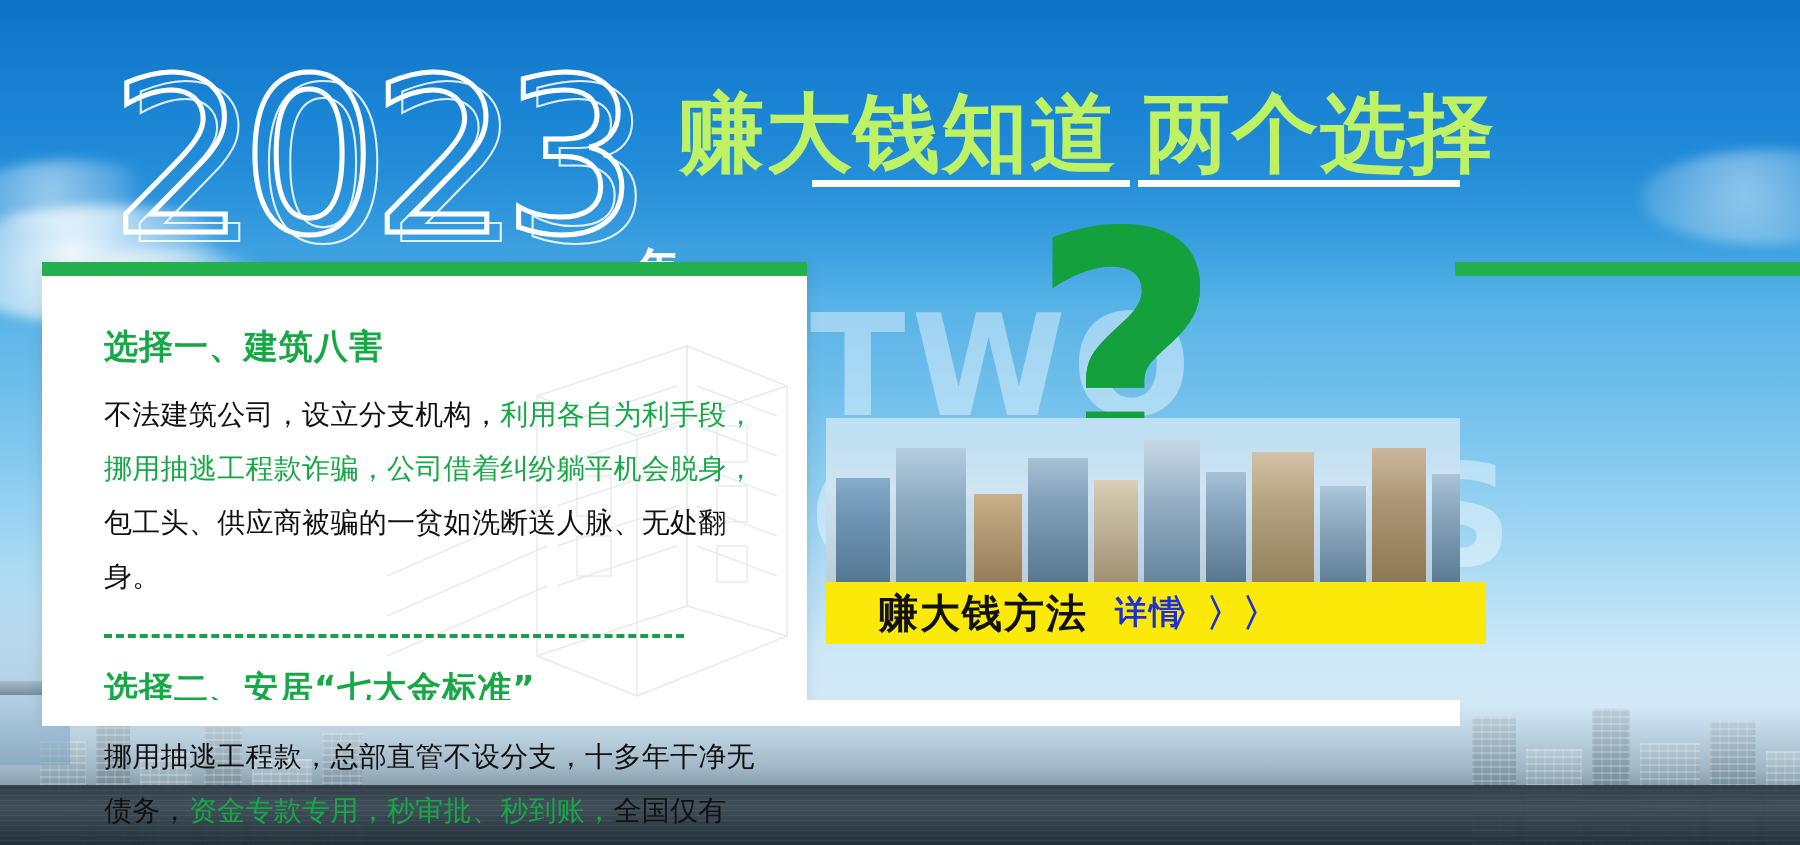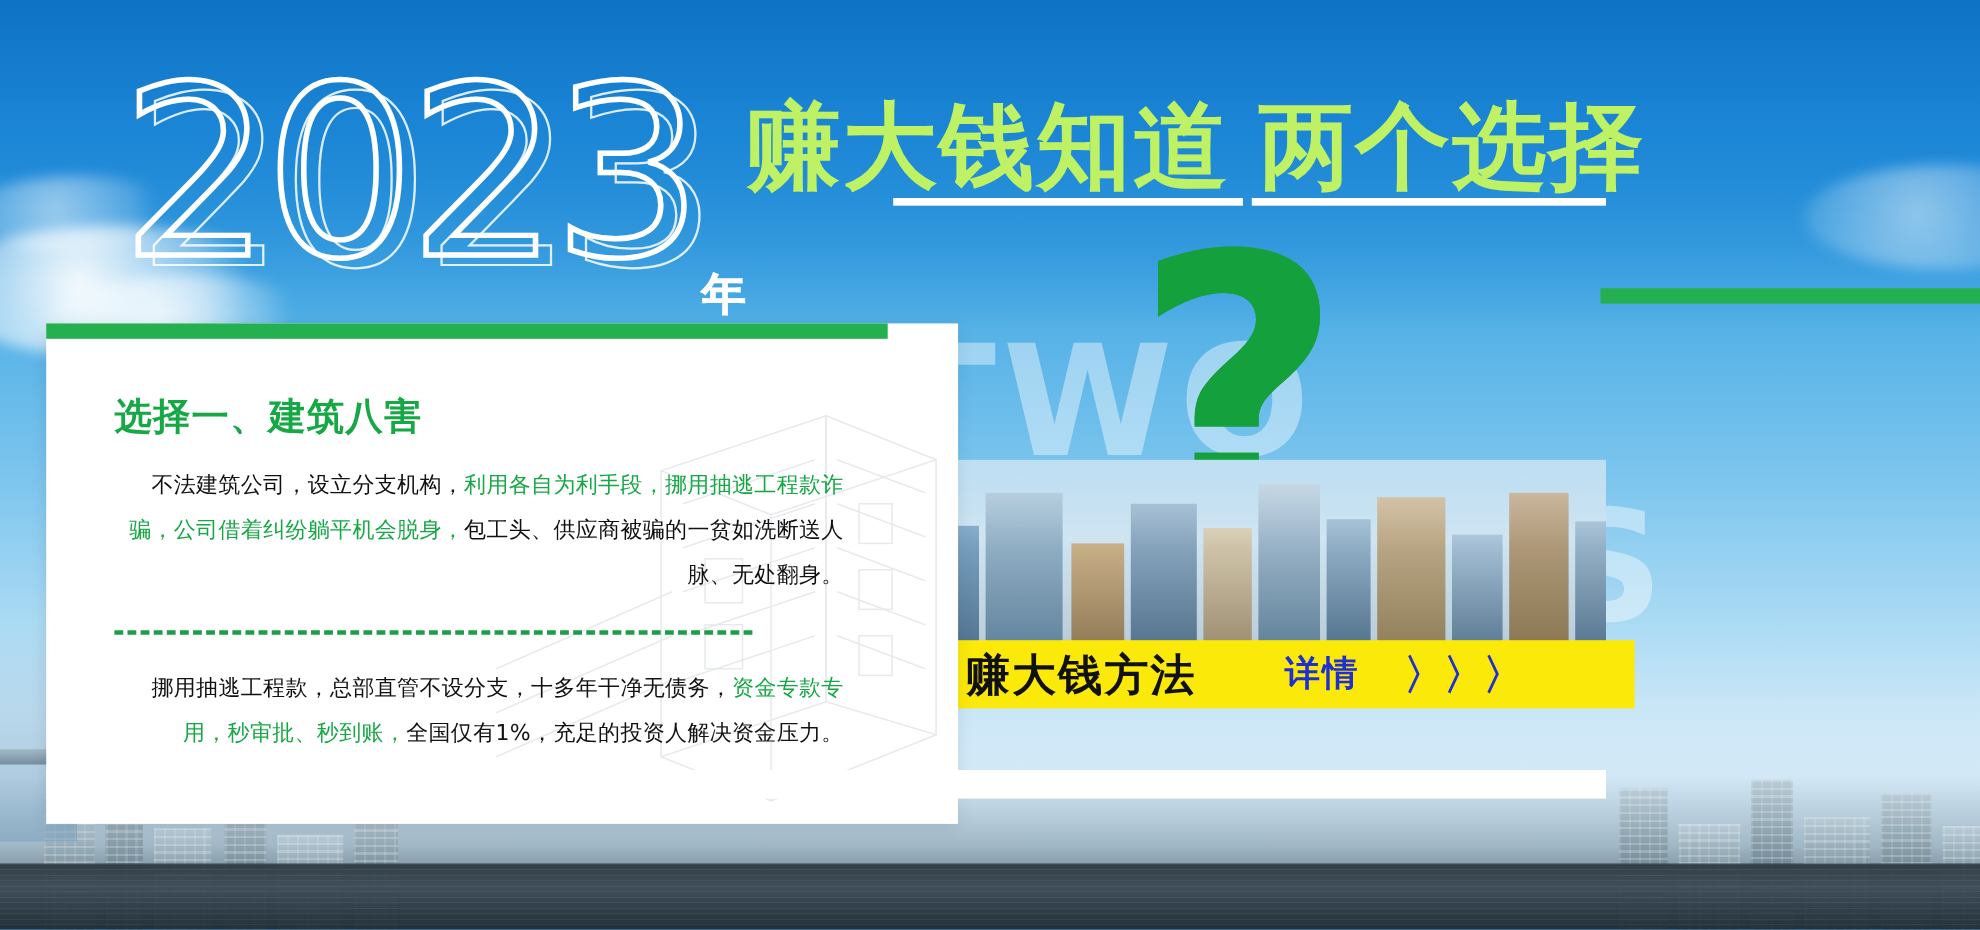--- a/index.html
+++ b/index.html
@@ -132,64 +132,62 @@
     overflow:hidden;
     background:linear-gradient(180deg,#a8d4ee 0%,#cfe4f2 40%,#b6c9d6 100%);
   }
   .city-photo .b { position:absolute; bottom:0; }
   .city-photo .g { position:absolute; inset:0;
     background:linear-gradient(180deg,rgba(255,255,255,.25),rgba(255,255,255,0) 45%); }
 
   .cta {
     position:absolute; left:14px; top:408px; width:660px; height:62px;
     background:#fbe90a;
-    display:flex; align-items:center; padding-left:52px; gap:80px;
+    display:flex; align-items:center; padding-left:52px; gap:27px;
   }
   .cta-main {
     font-size:40px; font-weight:700; color:#111; letter-spacing:2px;
     font-family:"DejaVu Sans",sans-serif;
   }
   .cta-link {
     font-size:32px; font-weight:700; color:#1f2fd2; letter-spacing:2px;
     font-family:"DejaVu Sans",sans-serif;
   }
   .cta-arrow {
     font-size:38px; font-weight:700; color:#1f2fd2; letter-spacing:-2px;
     margin-left:-40px;
   }
 
   
   .card {
-    position:absolute; left:42px; top:262px; width:829px; height:455px;
+    position:absolute; left:42px; top:262px; width:765px; height:455px;
     background:#ffffff;
     box-shadow:0 3px 14px rgba(0,0,0,.10);
-    margin-top:32px;
   }
   .card-top {
     position:absolute; left:0; top:0; width:765px; height:14px;
     background:#25b04f;
   }
   .blueprint {
     position:absolute; right:0; top:14px; width:420px; height:441px;
     overflow:hidden; opacity:.5;
   }
   .card-body {
     position:absolute; left:0; top:14px; width:765px; height:441px;
     padding:48px 40px 0 62px;
   }
   .sec-title {
     font-size:34px; font-weight:700; color:#17a846;
     letter-spacing:1px; margin-bottom:18px;
     font-family:"DejaVu Sans",sans-serif;
   }
   .sec-body {
-    font-size:20px; line-height:41px; color:#111;
+    font-size:28px; line-height:54px; color:#111;
     letter-spacing:.3px;
     font-family:"DejaVu Sans",sans-serif;
-    text-align:right;
   }
   .g { color:#17a846; }
   .divider {
     margin:30px 0 28px 0; height:0;
     border-top:4px dashed #1a9e49;
     width:580px;
   }
 
   
   .bottom-bar {
@@ -297,20 +295,21 @@
       </svg>
     </div>
 
     <div class="card-body">
 
       <div class="sec-title">选择一、建筑八害</div>
       <div class="sec-body"><span>不法建筑公司，设立分支机构，</span><span class="g">利用各自为利手段，挪用抽逃工程款</span><span class="g">诈骗，公司借着纠纷躺平机会脱身，</span><span>包工头、供应商被骗的一贫如洗</span><span>断送人脉、无处翻身。</span></div>
 
       <div class="divider"></div>
 
+      <div class="sec-title">选择二、安居“七大金标准”</div>
       <div class="sec-body"><span>挪用抽逃工程款，总部直管不设分支，十多年干净无债务，</span><span class="g">资金专款专</span><span class="g">用，秒审批、秒到账，</span><span>全国仅有1%，充足的投资人解决资金压力。</span></div>
 
     </div>
   </div>
 
   <div class="bottom-bar"></div>
 
 </div>
 
 </body></html>

